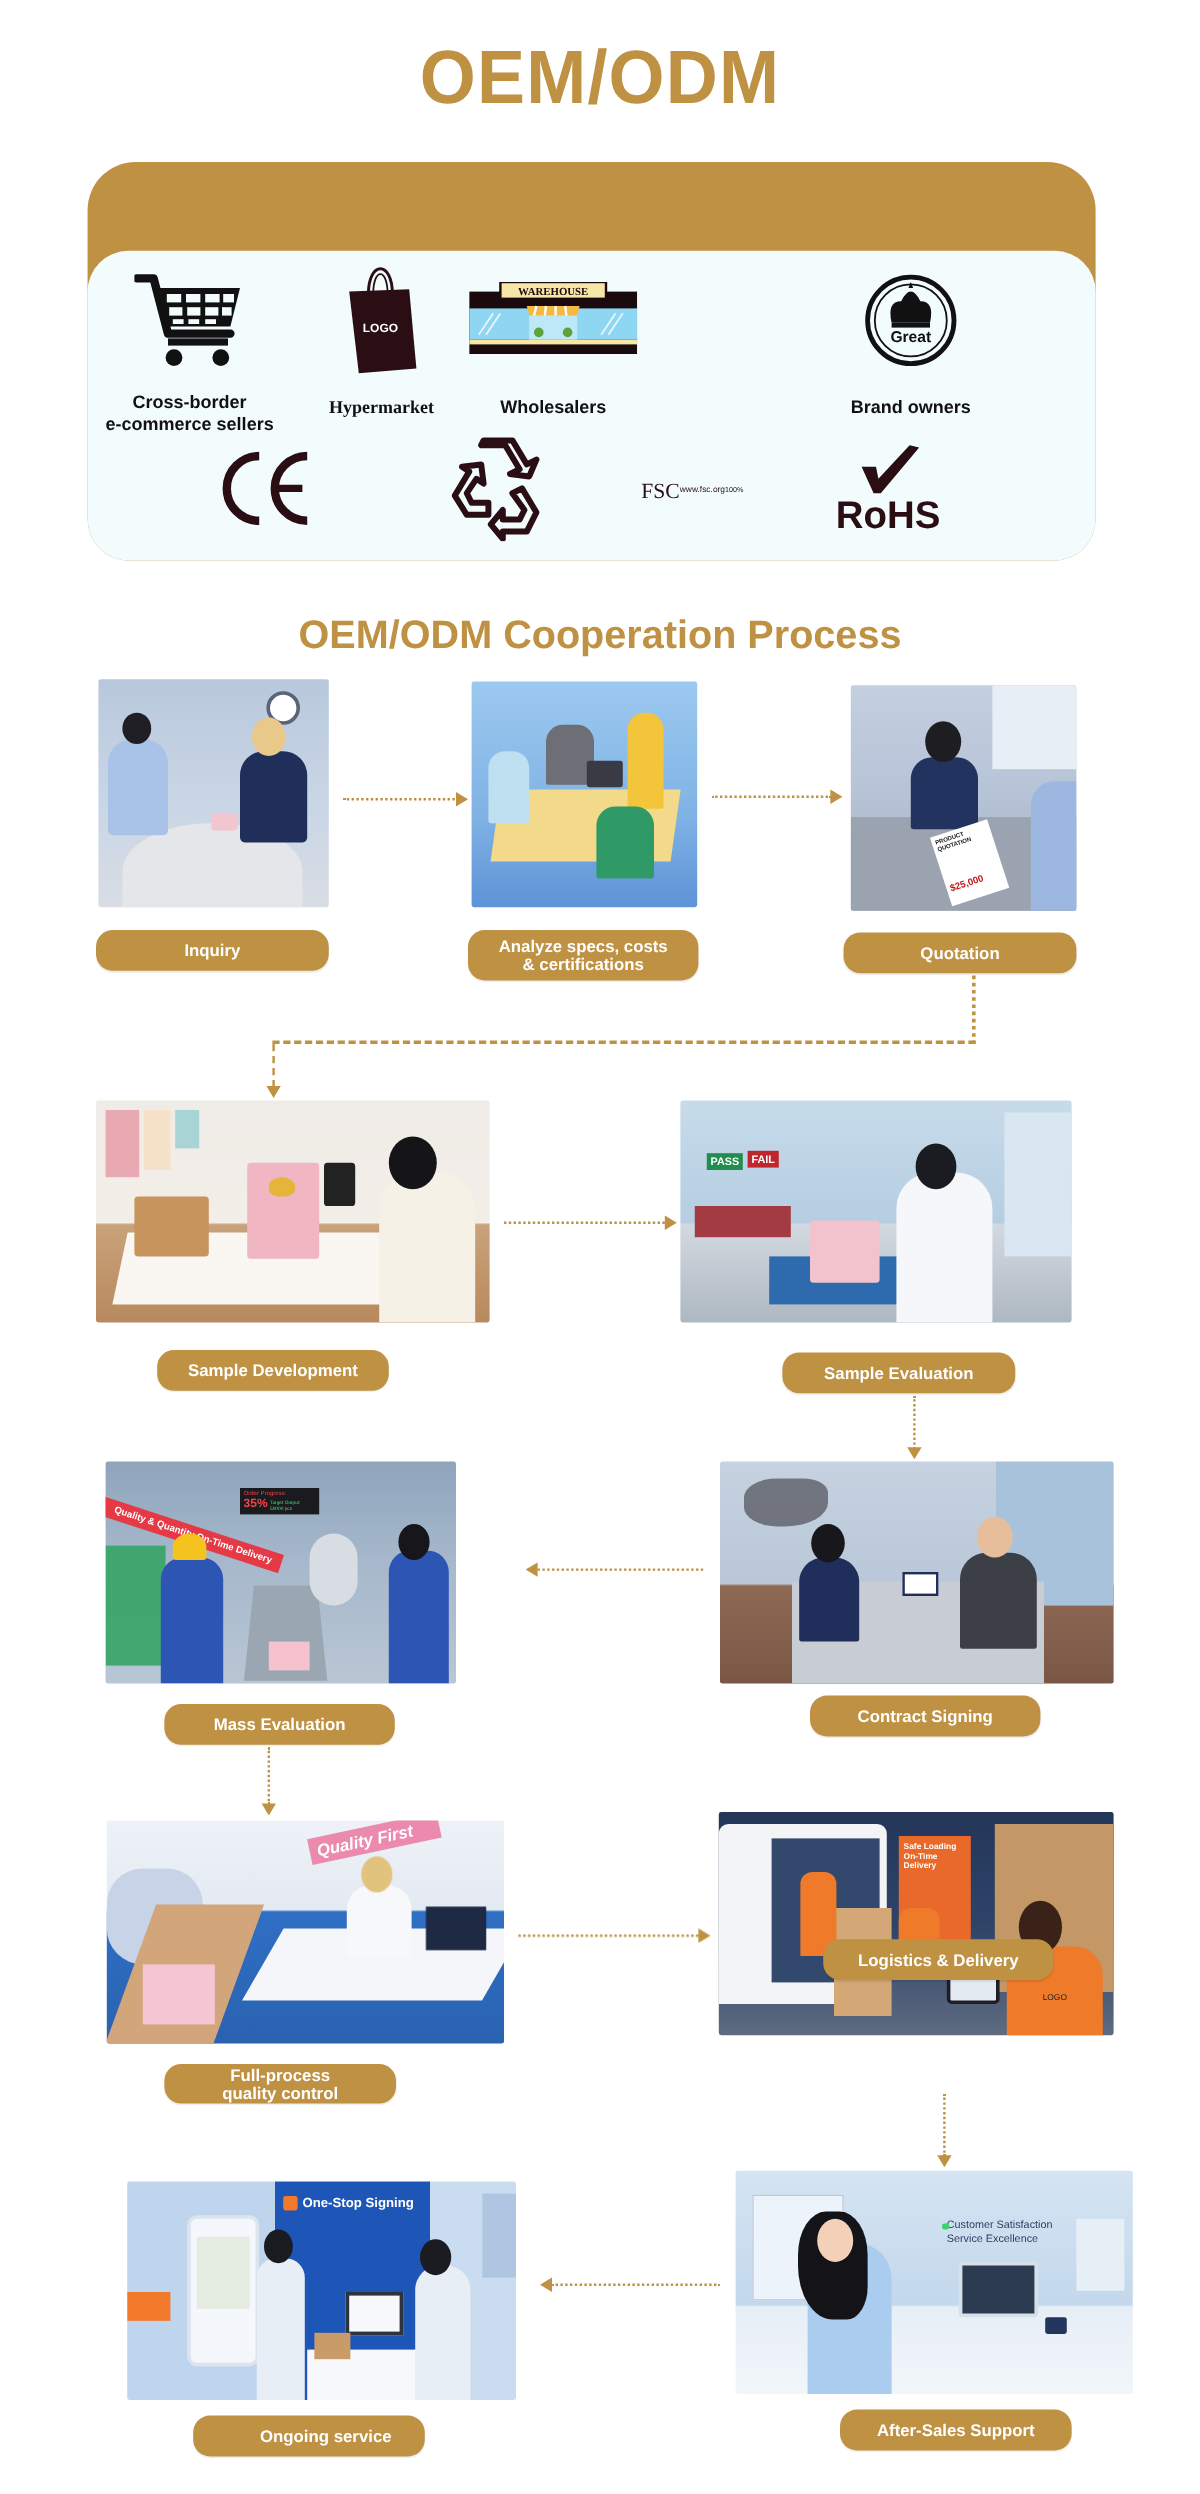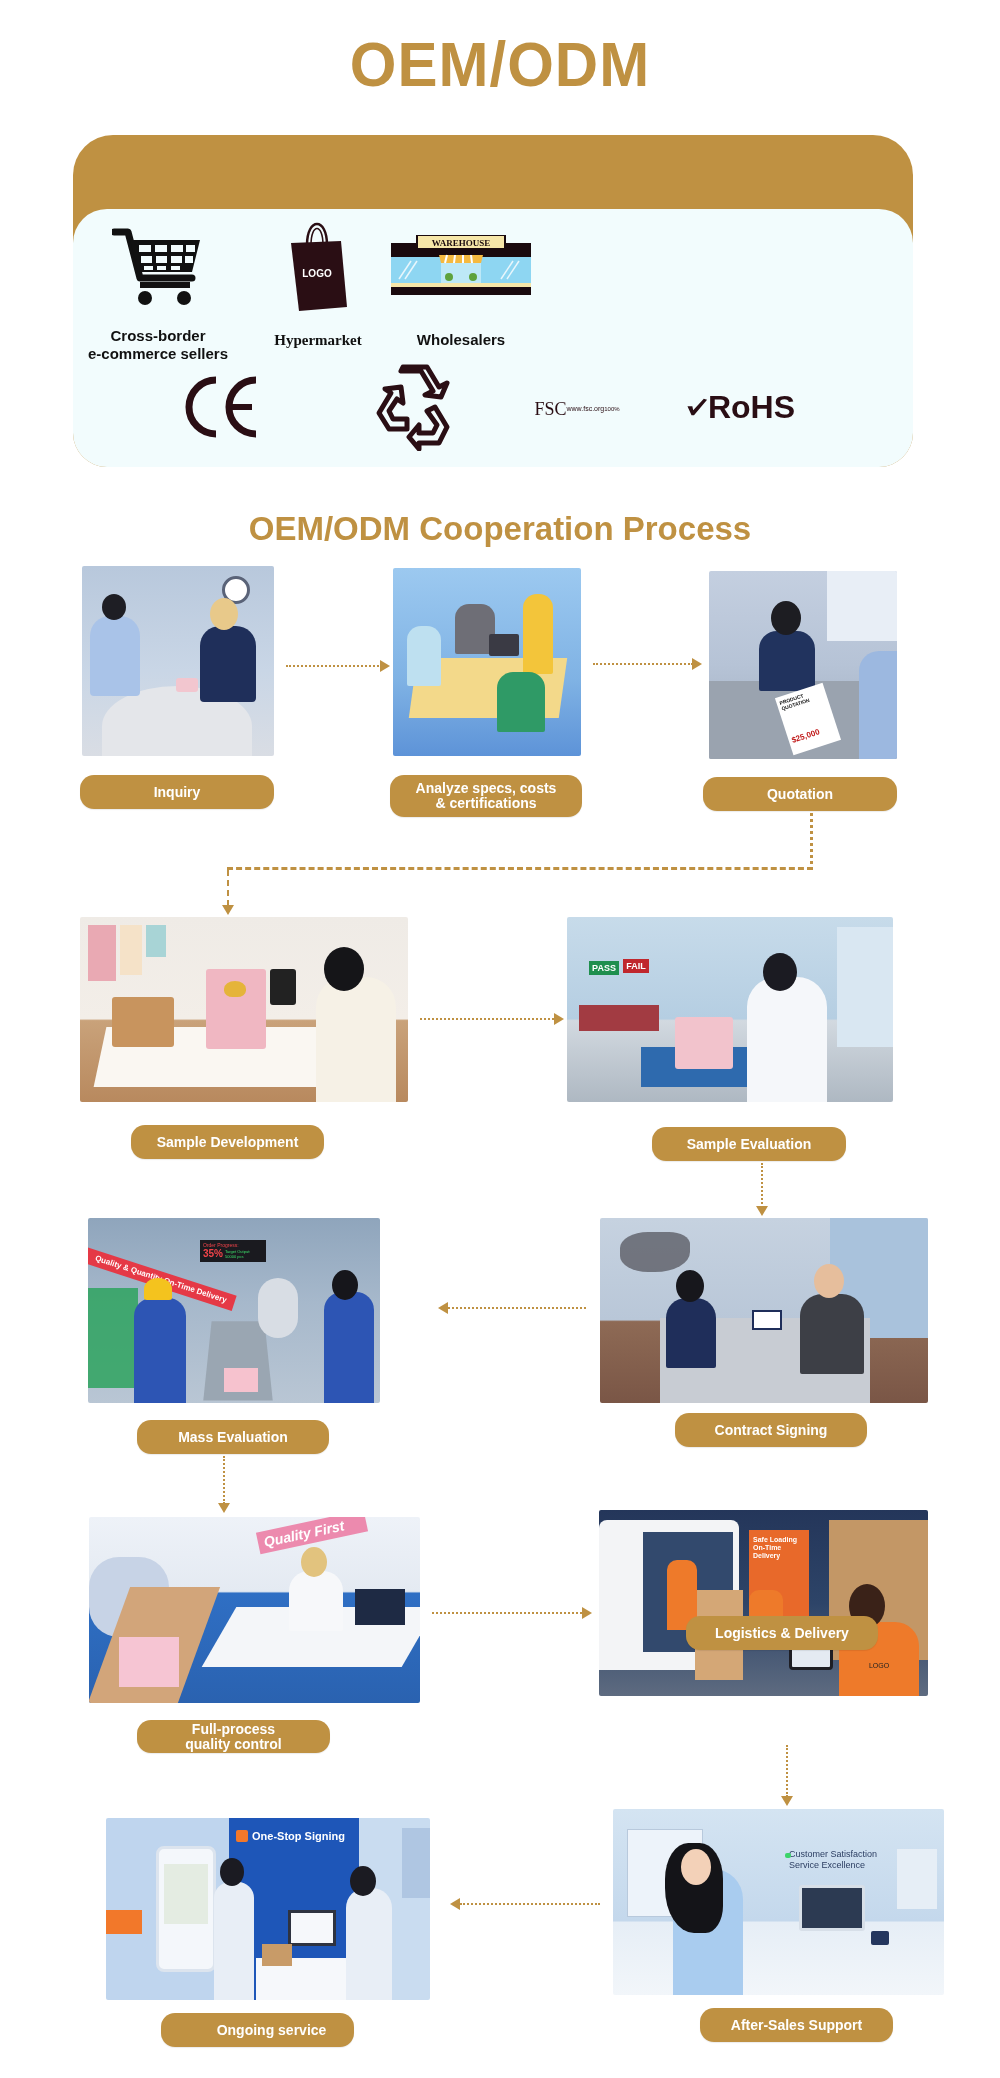--- a/index.html
+++ b/index.html
@@ -130,20 +130,33 @@
               <line x1="14" y1="44" x2="26" y2="26"></line>
               <line x1="110" y1="44" x2="122" y2="26"></line>
               <line x1="116" y1="44" x2="128" y2="26"></line>
             </g>
         </svg>
       </div>
       <div class="label" style="margin-top:14px;">Wholesalers</div>
     </div>
 
 
+    <div class="client" style="left:596px; top:8px;">
+      <div class="icon-wrap">
+        <svg width="80" height="80" viewBox="0 0 80 80">
+          <circle cx="40" cy="40" r="36" fill="none" stroke="#111" stroke-width="4"></circle>
+          <circle cx="40" cy="40" r="30" fill="none" stroke="#111" stroke-width="1.5"></circle>
+          <path d="M24 42 Q20 24 32 24 Q36 16 40 16 Q44 16 48 24 Q60 24 56 42 Z" fill="#111"></path>
+          <rect x="24" y="42" width="32" height="4" fill="#111"></rect>
+          <polygon points="40,8 42,13 38,13" fill="#111"></polygon>
+          <text x="40" y="58" font-size="13" font-weight="700" fill="#111" text-anchor="middle" font-family="Liberation Sans, sans-serif">Great</text>
+        </svg>
+      </div>
+      <div class="label" style="margin-top:14px;">Brand owners</div>
+    </div>
 
     <div class="cert" style="left:108px; top:158px; width:80px; height:80px;">
       <svg width="78" height="62" viewBox="0 0 78 62">
         <path d="M34 4 A27 27 0 1 0 34 58" fill="none" stroke="#2A0E14" stroke-width="7"></path>
         <path d="M74 4 A27 27 0 1 0 74 58" fill="none" stroke="#2A0E14" stroke-width="7"></path>
         <line x1="50" y1="31" x2="70" y2="31" stroke="#2A0E14" stroke-width="6"></line>
       </svg>
     </div>
     <div class="cert" style="left:295px; top:152px; width:96px; height:92px;">
       <svg width="90" height="88" viewBox="0 0 90 88">
@@ -156,21 +169,21 @@
     </div>
     <div class="cert" style="left:464px; top:152px; width:80px; height:96px; flex-direction:row;">
       <svg width="60" height="50" viewBox="0 0 60 50">
         <path d="M6 30 L16 44 L28 8 Q38 -2 46 10 Q56 12 52 24 Q58 34 46 36 L40 36 L40 44 L34 44 L34 38 L28 38" fill="none" stroke="#2A0E14" stroke-width="3"></path>
         <circle cx="56" cy="4" r="2.5" fill="none" stroke="#2A0E14" stroke-width="1"></circle>
       </svg>
       <div style="font-family:'Liberation Serif',serif; font-size:18px; color:#2A0E14; line-height:18px;">FSC</div>
       <div style="font-size:7px; color:#2A0E14; line-height:8px;">www.fsc.org</div>
       <div style="font-size:6px; color:#2A0E14; line-height:7px;">100%</div>
     </div>
-    <div class="cert" style="left:612px; top:150px; width:110px; height:96px; flex-direction:row;">
+    <div class="cert" style="left:612px; top:150px; width:110px; height:96px; flex-direction:column;">
       <svg width="56" height="44" viewBox="0 0 56 44">
         <path d="M6 20 L18 20 L20 30 L46 2 L54 4 L22 42 L16 42 Z" fill="#2A0E14"></path>
       </svg>
       <div style="font-weight:700; font-size:32px; color:#2A0E14; line-height:32px;">RoHS</div>
     </div>
   </div>
 </div>
 
 <div class="abs process-title">OEM/ODM Cooperation Process</div>
 

